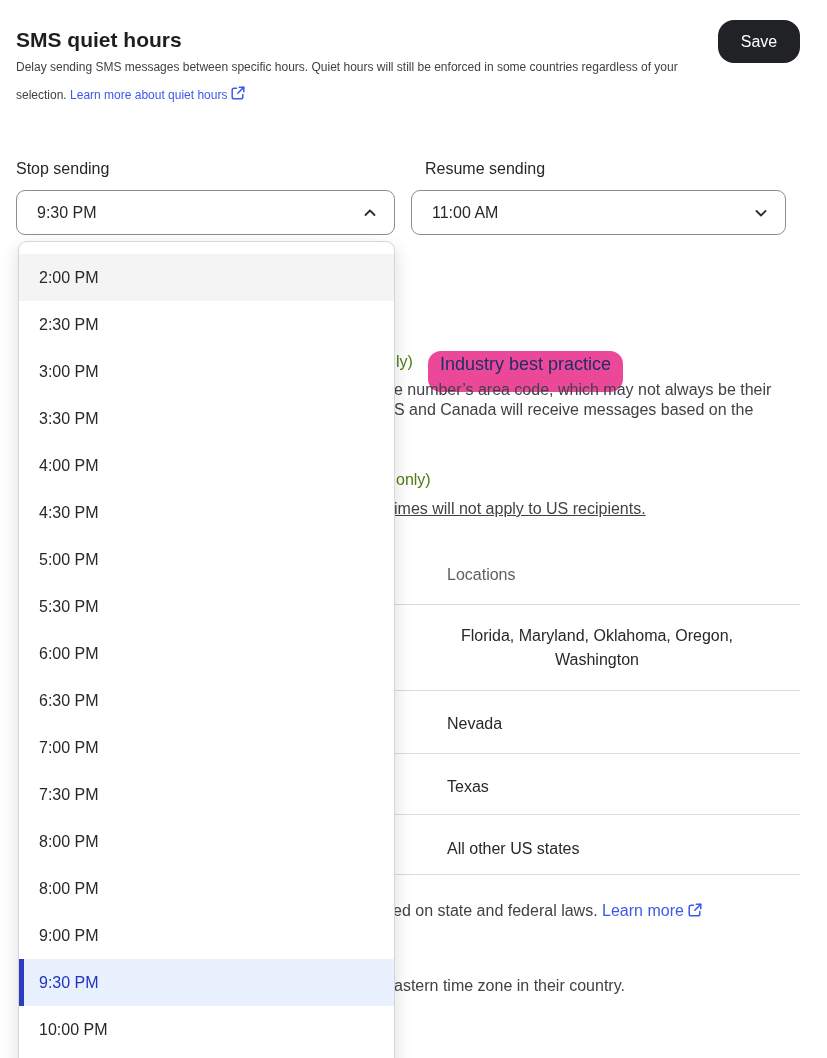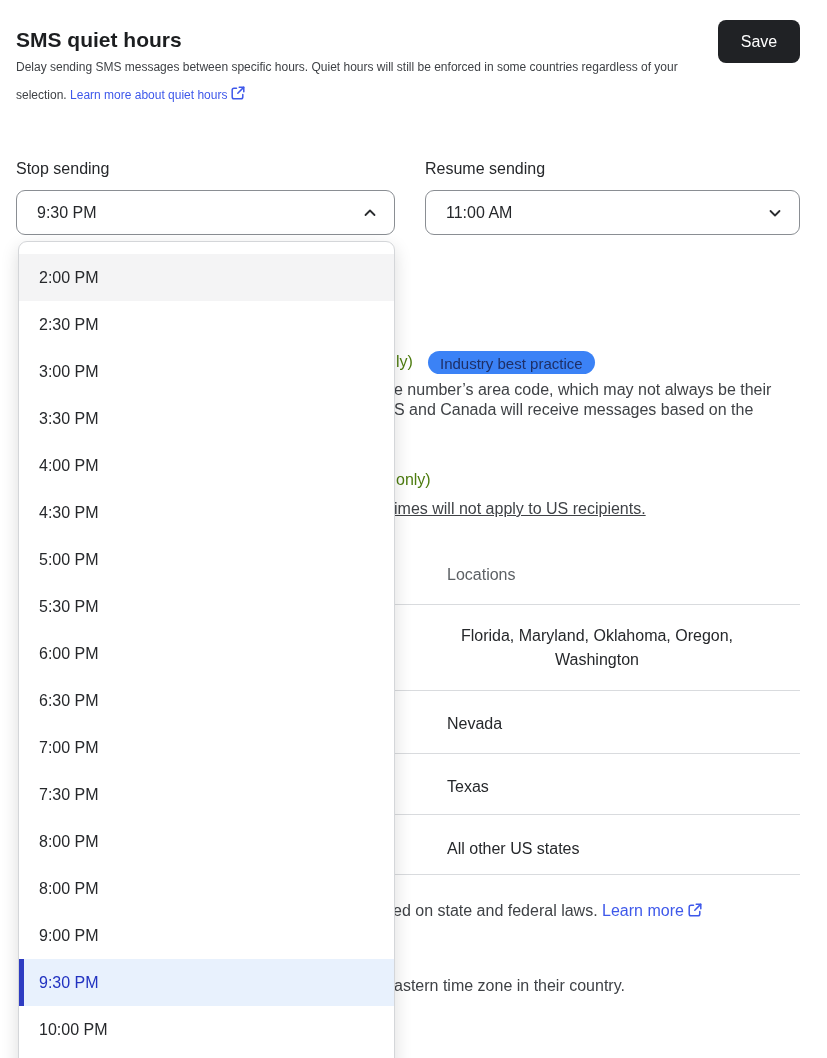--- a/index.html
+++ b/index.html
@@ -6,49 +6,49 @@
   .page{
     position:relative;width:827px;height:1058px;overflow:hidden;background:#fff;
     font-family:"Liberation Sans","DejaVu Sans",sans-serif;color:#26282b;
   }
   
   .title{
     position:absolute;left:16px;top:14px;font-size:21px;font-weight:700;color:#1c1e20;
   }
   .save-btn{
     position:absolute;left:718px;top:20px;width:82px;height:43px;
-    background:#202225;color:#fff;border:none;border-radius:8px;
+    background:#202225;color:#fff;border:none;border-radius:16px;
     font-size:16px;font-family:inherit;cursor:pointer;
   }
   .desc{
     position:absolute;left:16px;top:41px;width:692px;
     font-size:12px;line-height:28px;color:#3f4246;
   }
   a.link{color:#3e58ea;text-decoration:none;}
   .ext-icon{display:inline-block;vertical-align:-2px;margin-left:3px;color:#3e58ea;}
   
   .field-label{position:absolute;font-size:16px;color:#26282b;}
   .label-stop{left:16px;top:160px;}
   .label-resume{left:425px;top:160px;}
   .select{
     position:absolute;top:190px;height:45px;box-sizing:border-box;
     border:1px solid #8a8e93;border-radius:9px;background:#fff;
     display:flex;align-items:center;justify-content:space-between;
     padding:0 16px 0 20px;font-size:16px;color:#26282b;cursor:pointer;
   }
   .select-stop{left:16px;width:379px;}
-  .select-resume{left:425px;width:375px;}
+  .select-resume{left:411px;width:375px;}
   .chev{color:#2b2d30;display:flex;}
   
   .frag{position:absolute;font-size:16px;color:#4d7c0f;white-space:nowrap;}
   .frag.gray{color:#3f4246;}
   .badge{
-    position:absolute;left:428px;top:351px;height:23px;line-height:26px;
-    padding:0 12px;border-radius:13px;background:#3b82f6;color:#1e2f66;
-    font-size:15px;white-space:nowrap;
+    position:absolute;left:428px;top:351px;height:41px;line-height:26px;
+    padding:0 12px;border-radius:13px;background:#ec4899;color:#1e2f66;
+    font-size:18px;white-space:nowrap;
   }
   .tbl-header{position:absolute;left:447px;top:566px;font-size:16px;color:#5d6165;}
   .divider{position:absolute;left:395px;width:405px;height:1px;background:#d9dbde;}
   .cell{position:absolute;left:447px;font-size:16px;color:#26282b;line-height:24px;}
   .cell.wrap{width:300px;white-space:normal;}
   .footnote{position:absolute;left:393px;top:902px;font-size:16px;color:#3f4246;white-space:nowrap;}
   
   .dd-panel{
     position:absolute;left:18px;top:241px;width:377px;height:840px;box-sizing:border-box;
     background:#fff;border:1px solid #d4d6d9;border-radius:9px;

